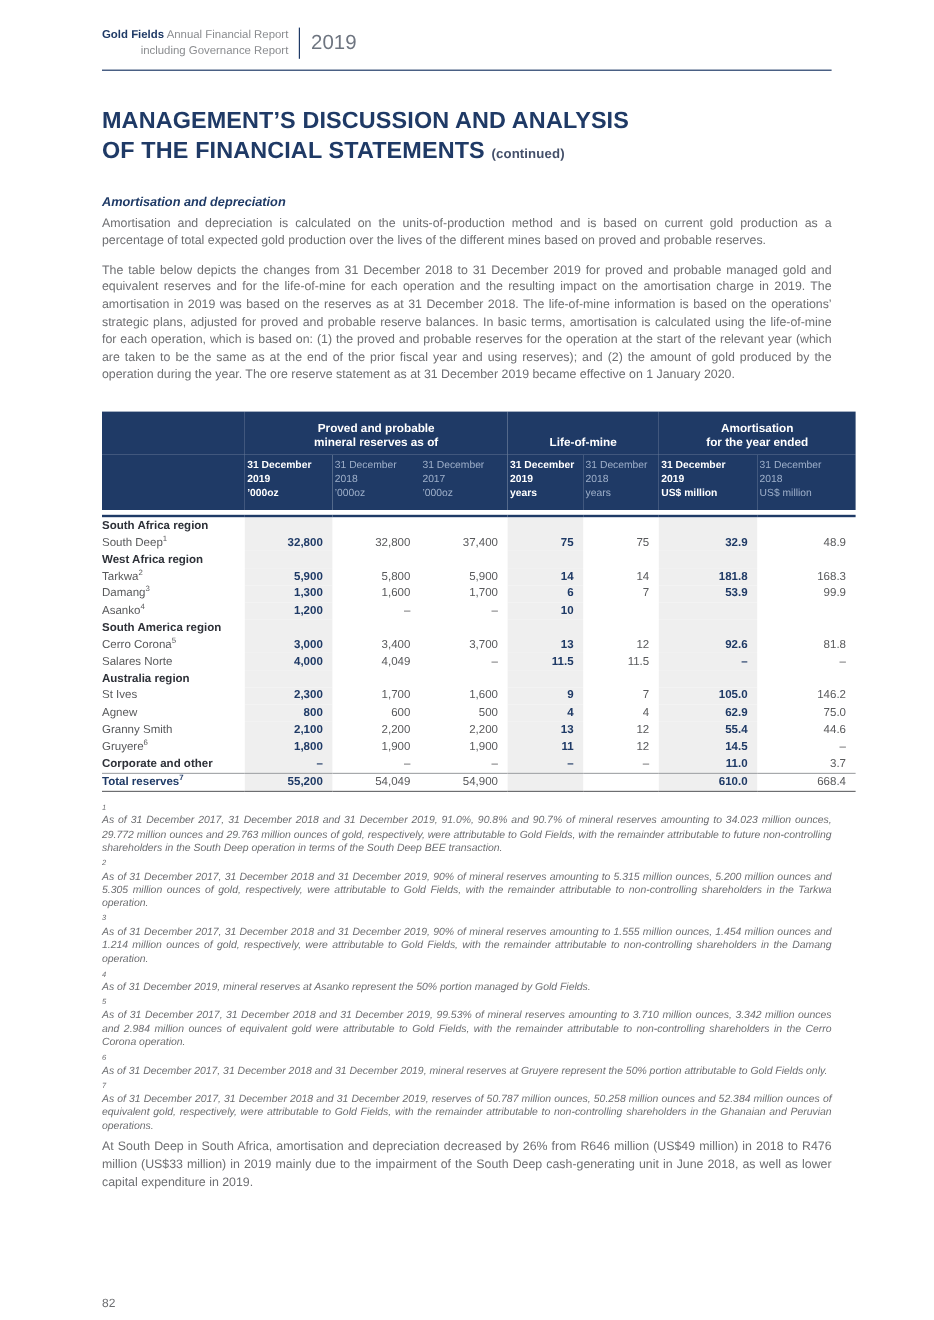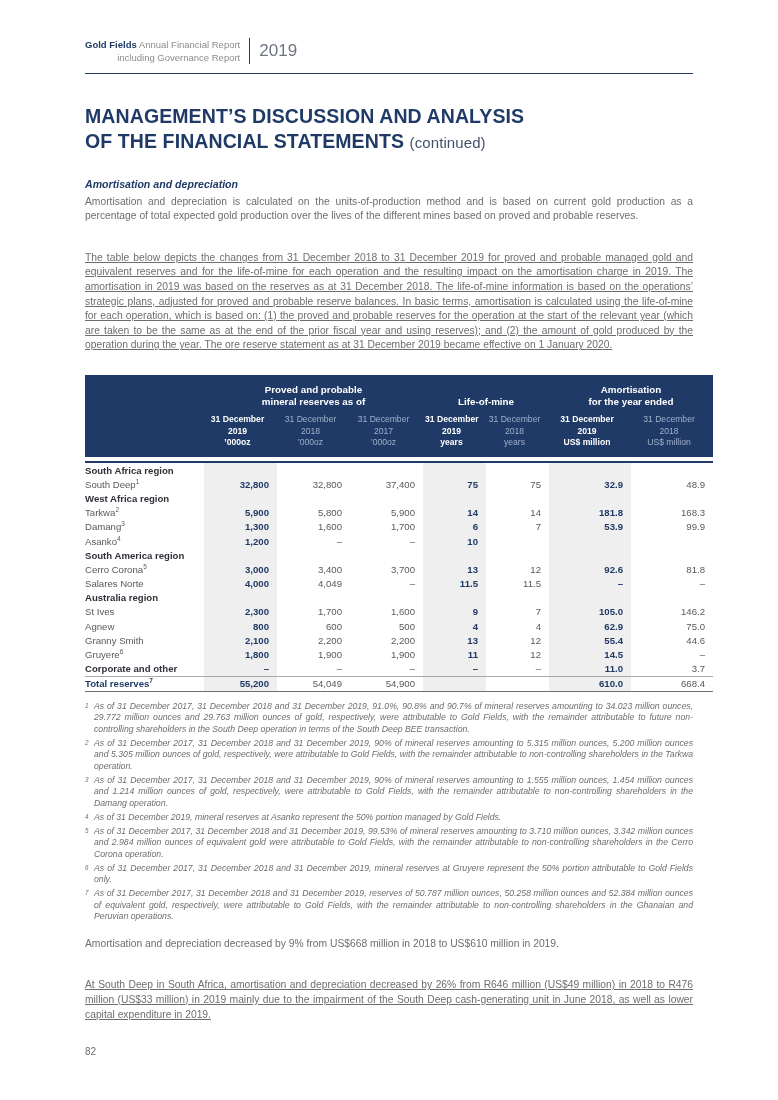--- a/index.html
+++ b/index.html
@@ -1,65 +1,65 @@
 <!DOCTYPE html>
 <html style="--navy: #1f3a66; --text: #6d6e71; --label: #58595b; --shade: #efefef; --rule: #a7a9ac; --mutedhead: #9fb0ca;"><head>
 <meta charset="utf-8">
 <style>
   * { box-sizing: border-box; }
   body { margin: 0; background: #ffffff; font-family: "Liberation Sans", sans-serif; }
   .page {
     position: relative; width: 758px; height: 1100px; margin: 0 auto;
-    background: #fff; padding: 38px 75px 0; overflow: hidden;
+    background: #fff; padding: 23px 75px 0; overflow: hidden;
   }
   
   .masthead { display: flex; align-items: center; padding-bottom: 8px; border-bottom: 1px solid var(--navy, #1f3a66); }
   .brand { text-align: right; font-size: 9.5px; color: #8a8c8f; line-height: 1.4; }
   .brand .bold { color: var(--navy, #1f3a66); font-weight: bold; }
   .vline { width: 1px; height: 26px; background: var(--navy, #1f3a66); margin: 0 9px; }
   .year { font-size: 17px; color: #6e7580; }
 
   
   .title { margin: 30px 0 0; font-size: 19.5px; line-height: 1.28; color: var(--navy, #1f3a66); font-weight: bold; letter-spacing: 0.1px; }
-  .title .cont { font-size: 15px; font-weight: normal; color: #44506a; }
+  .title .cont { font-size: 11px; font-weight: bold; color: #44506a; }
 
   
   .section-heading { margin: 24px 0 0; font-size: 10.6px; font-style: italic; font-weight: bold; color: var(--navy, #1f3a66); }
   .body-text { margin: 5px 0 0; font-size: 10.3px; line-height: 1.42; color: var(--text, #6d6e71); text-align: justify; }
-  .body-text + .body-text { margin-top: 27px; text-decoration: underline; }
+  .body-text + .body-text { margin-top: 10px; }
   .closing { margin-top: 14px; }
 
   
   .data-table { width: 100%; border-collapse: collapse; table-layout: fixed; margin-top: 22px; }
   .data-table thead th { background: var(--navy, #1f3a66); }
   th.corner { background: var(--navy, #1f3a66); }
   th.group { color: #fff; font-size: 9.8px; font-weight: bold; text-align: center; vertical-align: bottom; padding: 9px 2px 3px; line-height: 1.25; }
   th.group div { white-space: nowrap; }
-  th.colhead { color: var(--mutedhead, #9fb0ca); font-weight: normal; font-size: 8.6px; text-align: center; padding: 3px 8px 9px 2px; line-height: 1.3; vertical-align: top; }
+  th.colhead { color: var(--mutedhead, #9fb0ca); font-weight: normal; font-size: 8.6px; text-align: left; padding: 3px 8px 9px 2px; line-height: 1.3; vertical-align: top; }
   th.colhead div { white-space: nowrap; }
   th.colhead.emph { color: #ffffff; font-weight: bold; }
   .data-table td { font-size: 9.6px; color: var(--label, #58595b); padding: 1.6px 8px 1.6px 2px; }
   td.label { text-align: left; padding-left: 0; }
   td.label.region { font-weight: bold; color: #2e3138; }
   td.val { text-align: right; }
   td.shaded { background: var(--shade, #efefef); }
   td.emph { font-weight: bold; color: var(--navy, #1f3a66); }
   tr.gap-row td { height: 5px; padding: 0; background: #fff; }
   tr.rule-row td { border-top: 2.5px solid var(--navy, #1f3a66); height: 0; padding: 0; background: #fff; }
   tfoot td { border-top: 1px solid var(--rule, #a7a9ac); border-bottom: 1.5px solid #6d6e71; padding-top: 4px; padding-bottom: 4px; }
   td.total-label { color: var(--navy, #1f3a66); font-weight: bold; }
   sup { font-size: 6.5px; line-height: 0; vertical-align: super; }
 
   
   .footnotes { margin-top: 9px; }
-  .fn { display: flex; font-size: 8.7px; font-style: italic; color: var(--text, #6d6e71); line-height: 1.32; margin-top: 2.5px; }
+  .fn { display: flex; font-size: 8.7px; font-style: italic; color: var(--text, #6d6e71); line-height: 1.32; margin-top: 2.5px; flex-direction: column; }
   .fn-num { flex: 0 0 9px; font-size: 6.3px; padding-top: 1px; }
   .fn-text { flex: 1; text-align: justify; }
 
-  .page-num { position: absolute; left: 75px; bottom: 43px; font-size: 10px; color: var(--text, #6d6e71); }
+  .page-num { position: absolute; left: 75px; bottom: 8px; font-size: 10px; color: var(--text, #6d6e71); }
 </style>
 </head>
 <body>
 
 <div class="page">
 
   <div class="masthead">
     <div class="brand">
       <div><span class="bold">Gold Fields</span> <span>Annual Financial Report</span></div>
       <div>including Governance Report</div>
@@ -339,18 +339,17 @@
       <div class="fn">
         <span class="fn-num">6</span>
         <span class="fn-text">As of 31 December 2017, 31 December 2018 and 31 December 2019, mineral reserves at Gruyere represent the 50% portion attributable to Gold Fields only.</span>
       </div>
       <div class="fn">
         <span class="fn-num">7</span>
         <span class="fn-text">As of 31 December 2017, 31 December 2018 and 31 December 2019, reserves of 50.787 million ounces, 50.258 million ounces and 52.384 million ounces of equivalent gold, respectively, were attributable to Gold Fields, with the remainder attributable to non-controlling shareholders in the Ghanaian and Peruvian operations.</span>
       </div>
     </div>
 
-  <p class="body-text closing">Amortisation and depreciation decreased by 9% from US$668 million in 2018 to US$610 million in 2019.</p>
   <p class="body-text">At South Deep in South Africa, amortisation and depreciation decreased by 26% from R646 million (US$49 million) in 2018 to R476 million (US$33 million) in 2019 mainly due to the impairment of the South Deep cash-generating unit in June 2018, as well as lower capital expenditure in 2019.</p>
 
   <div class="page-num">82</div>
 
 </div>
 
 </body></html>

